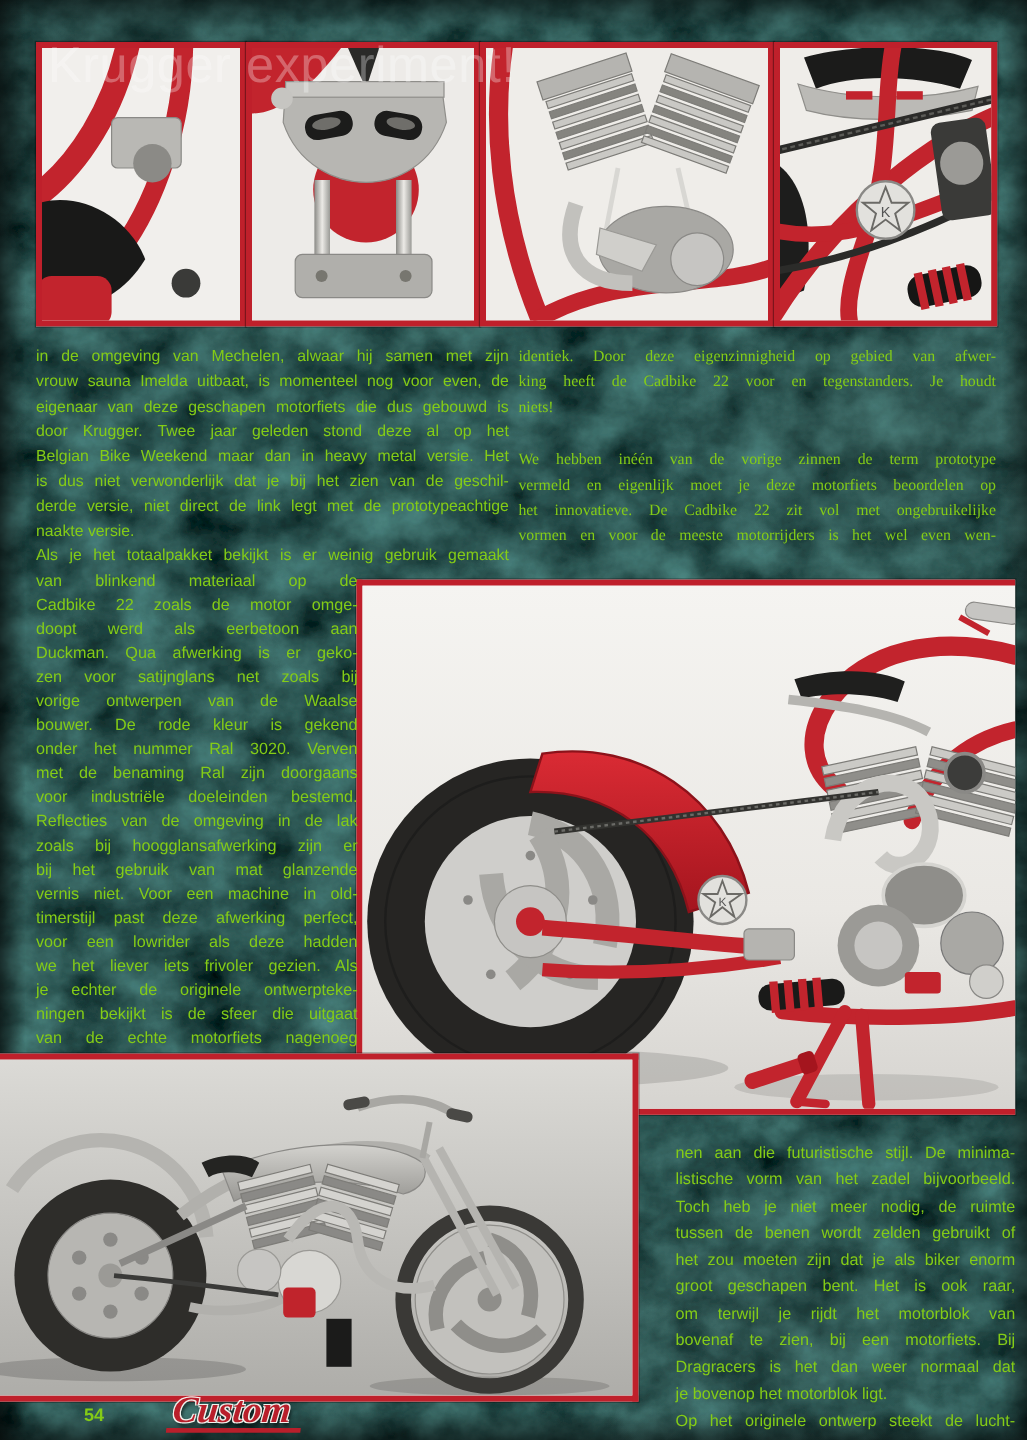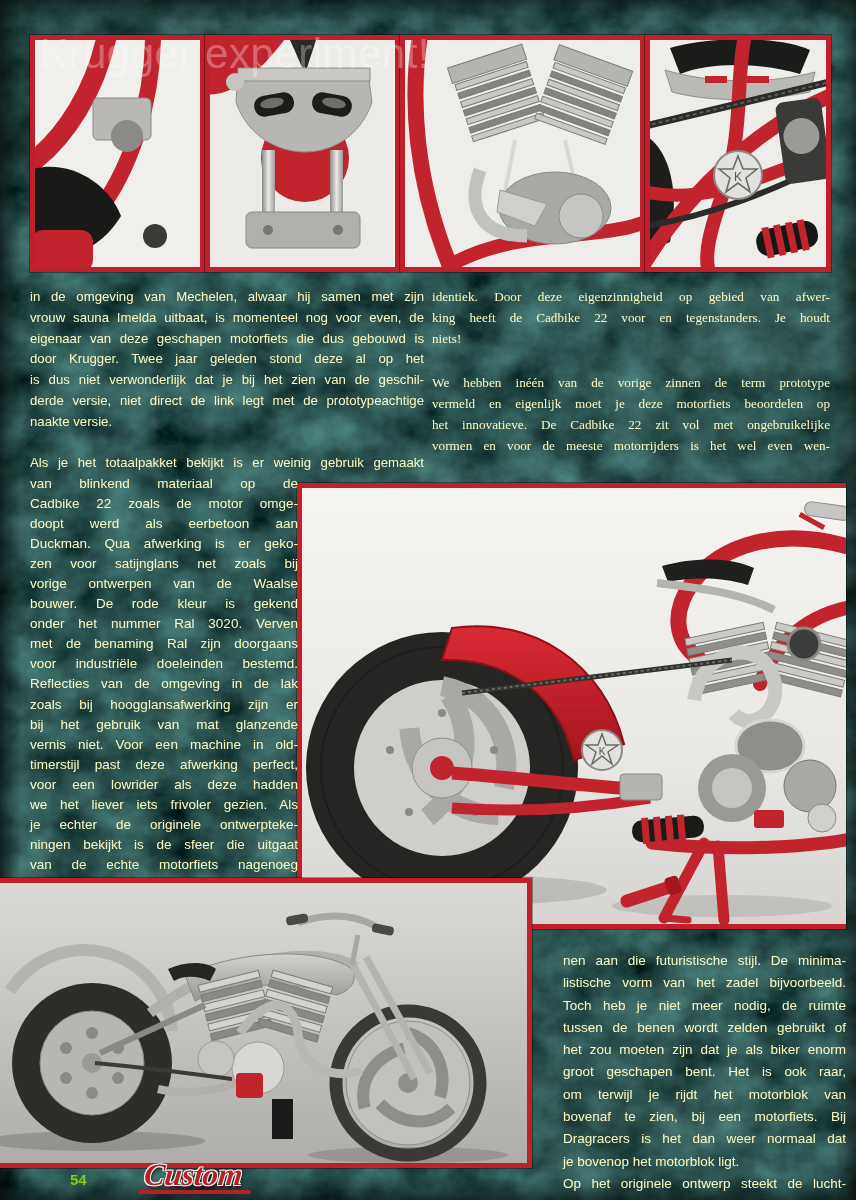--- a/index.html
+++ b/index.html
@@ -19,21 +19,21 @@
   .ptop{z-index:2;}
   .pmid{left:297px;top:483px;width:549px;height:446px;border-right:none;z-index:2;}
   .pbot{left:0;top:878px;width:532px;height:290px;border-left:none;z-index:3;}
   .p1{left:30px;top:35px;width:175px;height:237px;}
   .p2{left:205px;top:35px;width:195px;height:237px;}
   .p3{left:400px;top:35px;width:245px;height:237px;}
   .p4{left:645px;top:35px;width:186px;height:237px;}
   .ghost{position:absolute;left:40px;top:30px;width:420px;z-index:4;
          font-size:42px;font-weight:400;letter-spacing:.5px;color:#ffffff;opacity:.30;
          white-space:nowrap;pointer-events:none;}
-  .col{position:absolute;z-index:5;color:#fef9c3;font-size:13.2px;}
+  .col{position:absolute;z-index:5;color:#84cc16;font-size:13.2px;}
   .col .ln{text-align:justify;text-align-last:justify;}
   .col[data-last="left"] .ln:last-child,
   .col .grp[data-last="left"] .ln:last-child{text-align-last:left;}
   .colP1{left:30px;top:287px;width:394px;line-height:20.8px;}
   .colLead{left:30px;top:453px;width:394px;line-height:20.8px;}
   .colNarrow{left:30px;top:474px;width:268px;line-height:20.05px;font-size:13.5px;}
   .colRight{left:432px;top:287px;width:398px;line-height:20.8px;font-family:Liberation Serif, serif;}
   .colRight .grp{margin-bottom:24px;}
   .colBottom{left:563px;top:950px;width:283px;line-height:22.3px;font-size:13.5px;}
   .pageno{position:absolute;left:70px;top:1171px;z-index:5;color:#84cc16;
@@ -370,20 +370,21 @@
       <path d="M100,170 L205,122" stroke="#8a8986" stroke-width="6"></path>
       <path d="M168,86 C185,78 206,78 216,86 L210,98 C196,92 182,93 174,98 Z" fill="#242422"></path>
     </svg>
   </div>
 
   <div class="col colP1" data-last="left">
       <div class="ln">in de omgeving van Mechelen, alwaar hij samen met zijn</div>
       <div class="ln">vrouw sauna Imelda uitbaat, is momenteel nog voor even, de</div>
       <div class="ln">eigenaar van deze geschapen motorfiets die dus gebouwd is</div>
       <div class="ln">door Krugger. Twee jaar geleden stond deze al op het</div>
+      <div class="ln">Belgian Bike Weekend maar dan in heavy metal versie. Het</div>
       <div class="ln">is dus niet verwonderlijk dat je bij het zien van de geschil-</div>
       <div class="ln">derde versie, niet direct de link legt met de prototypeachtige</div>
       <div class="ln">naakte versie.</div>
     </div>
 
   <div class="col colLead">
       <div class="ln">Als je het totaalpakket bekijkt is er weinig gebruik gemaakt</div>
     </div>
 
   <div class="col colNarrow">

